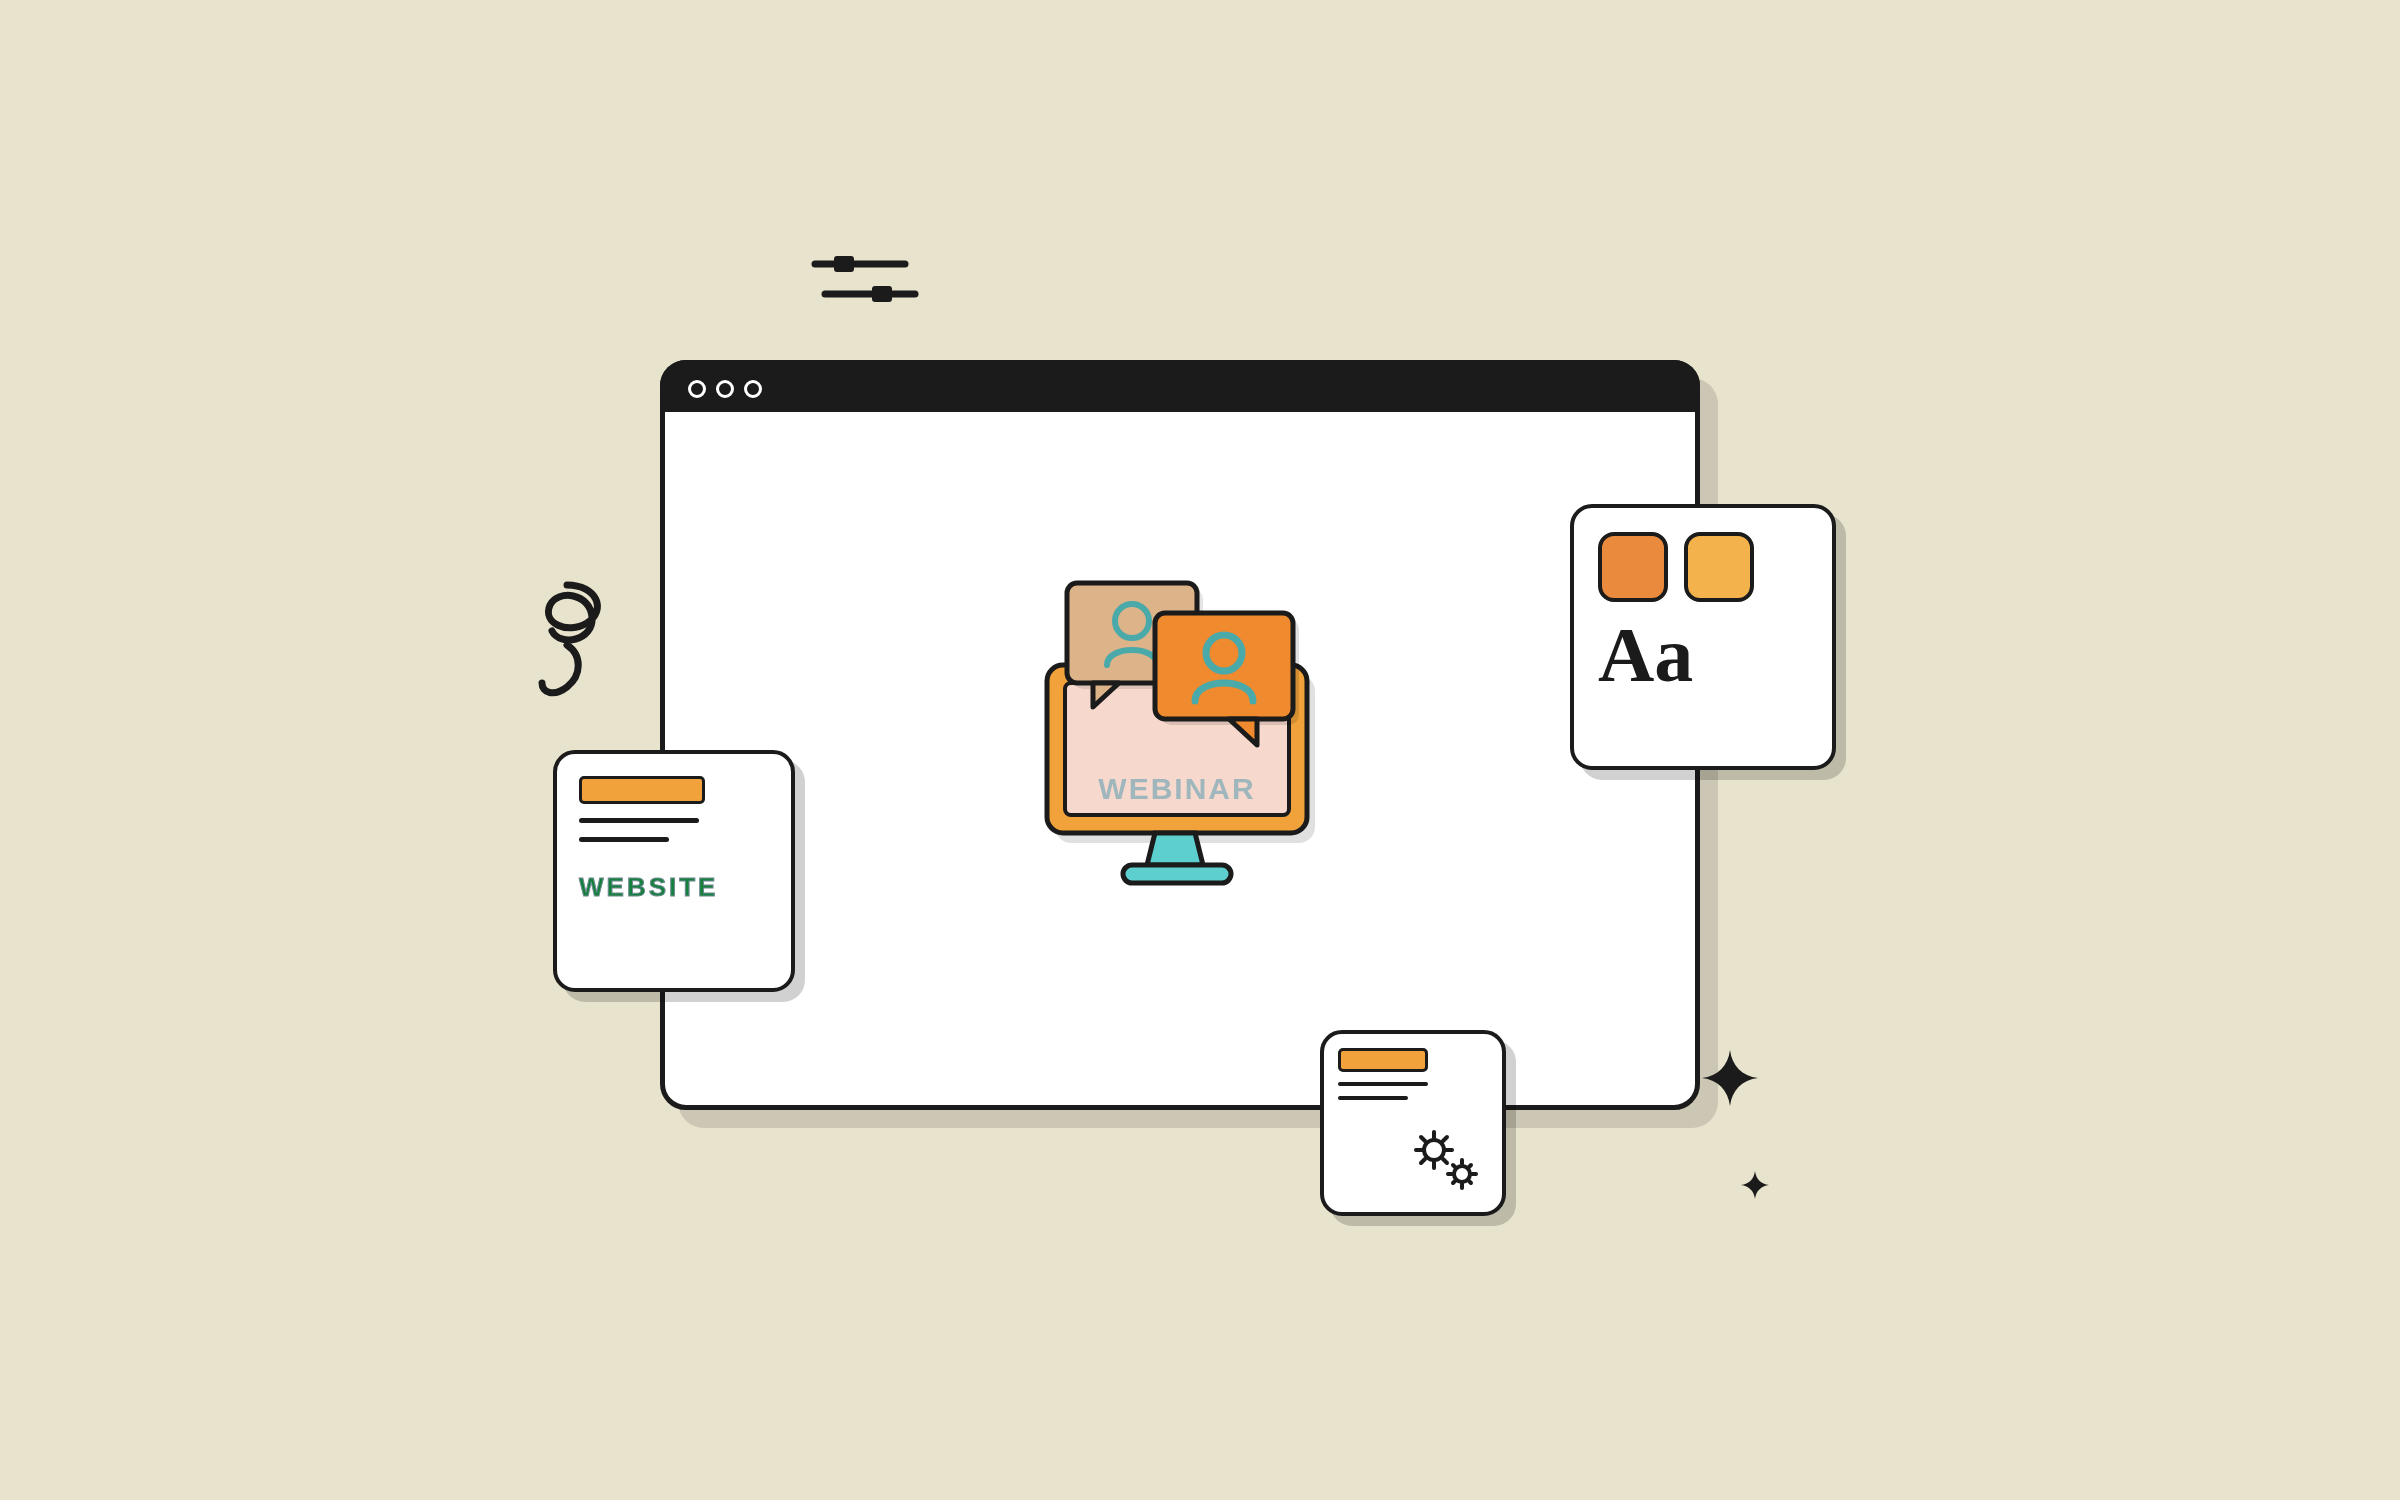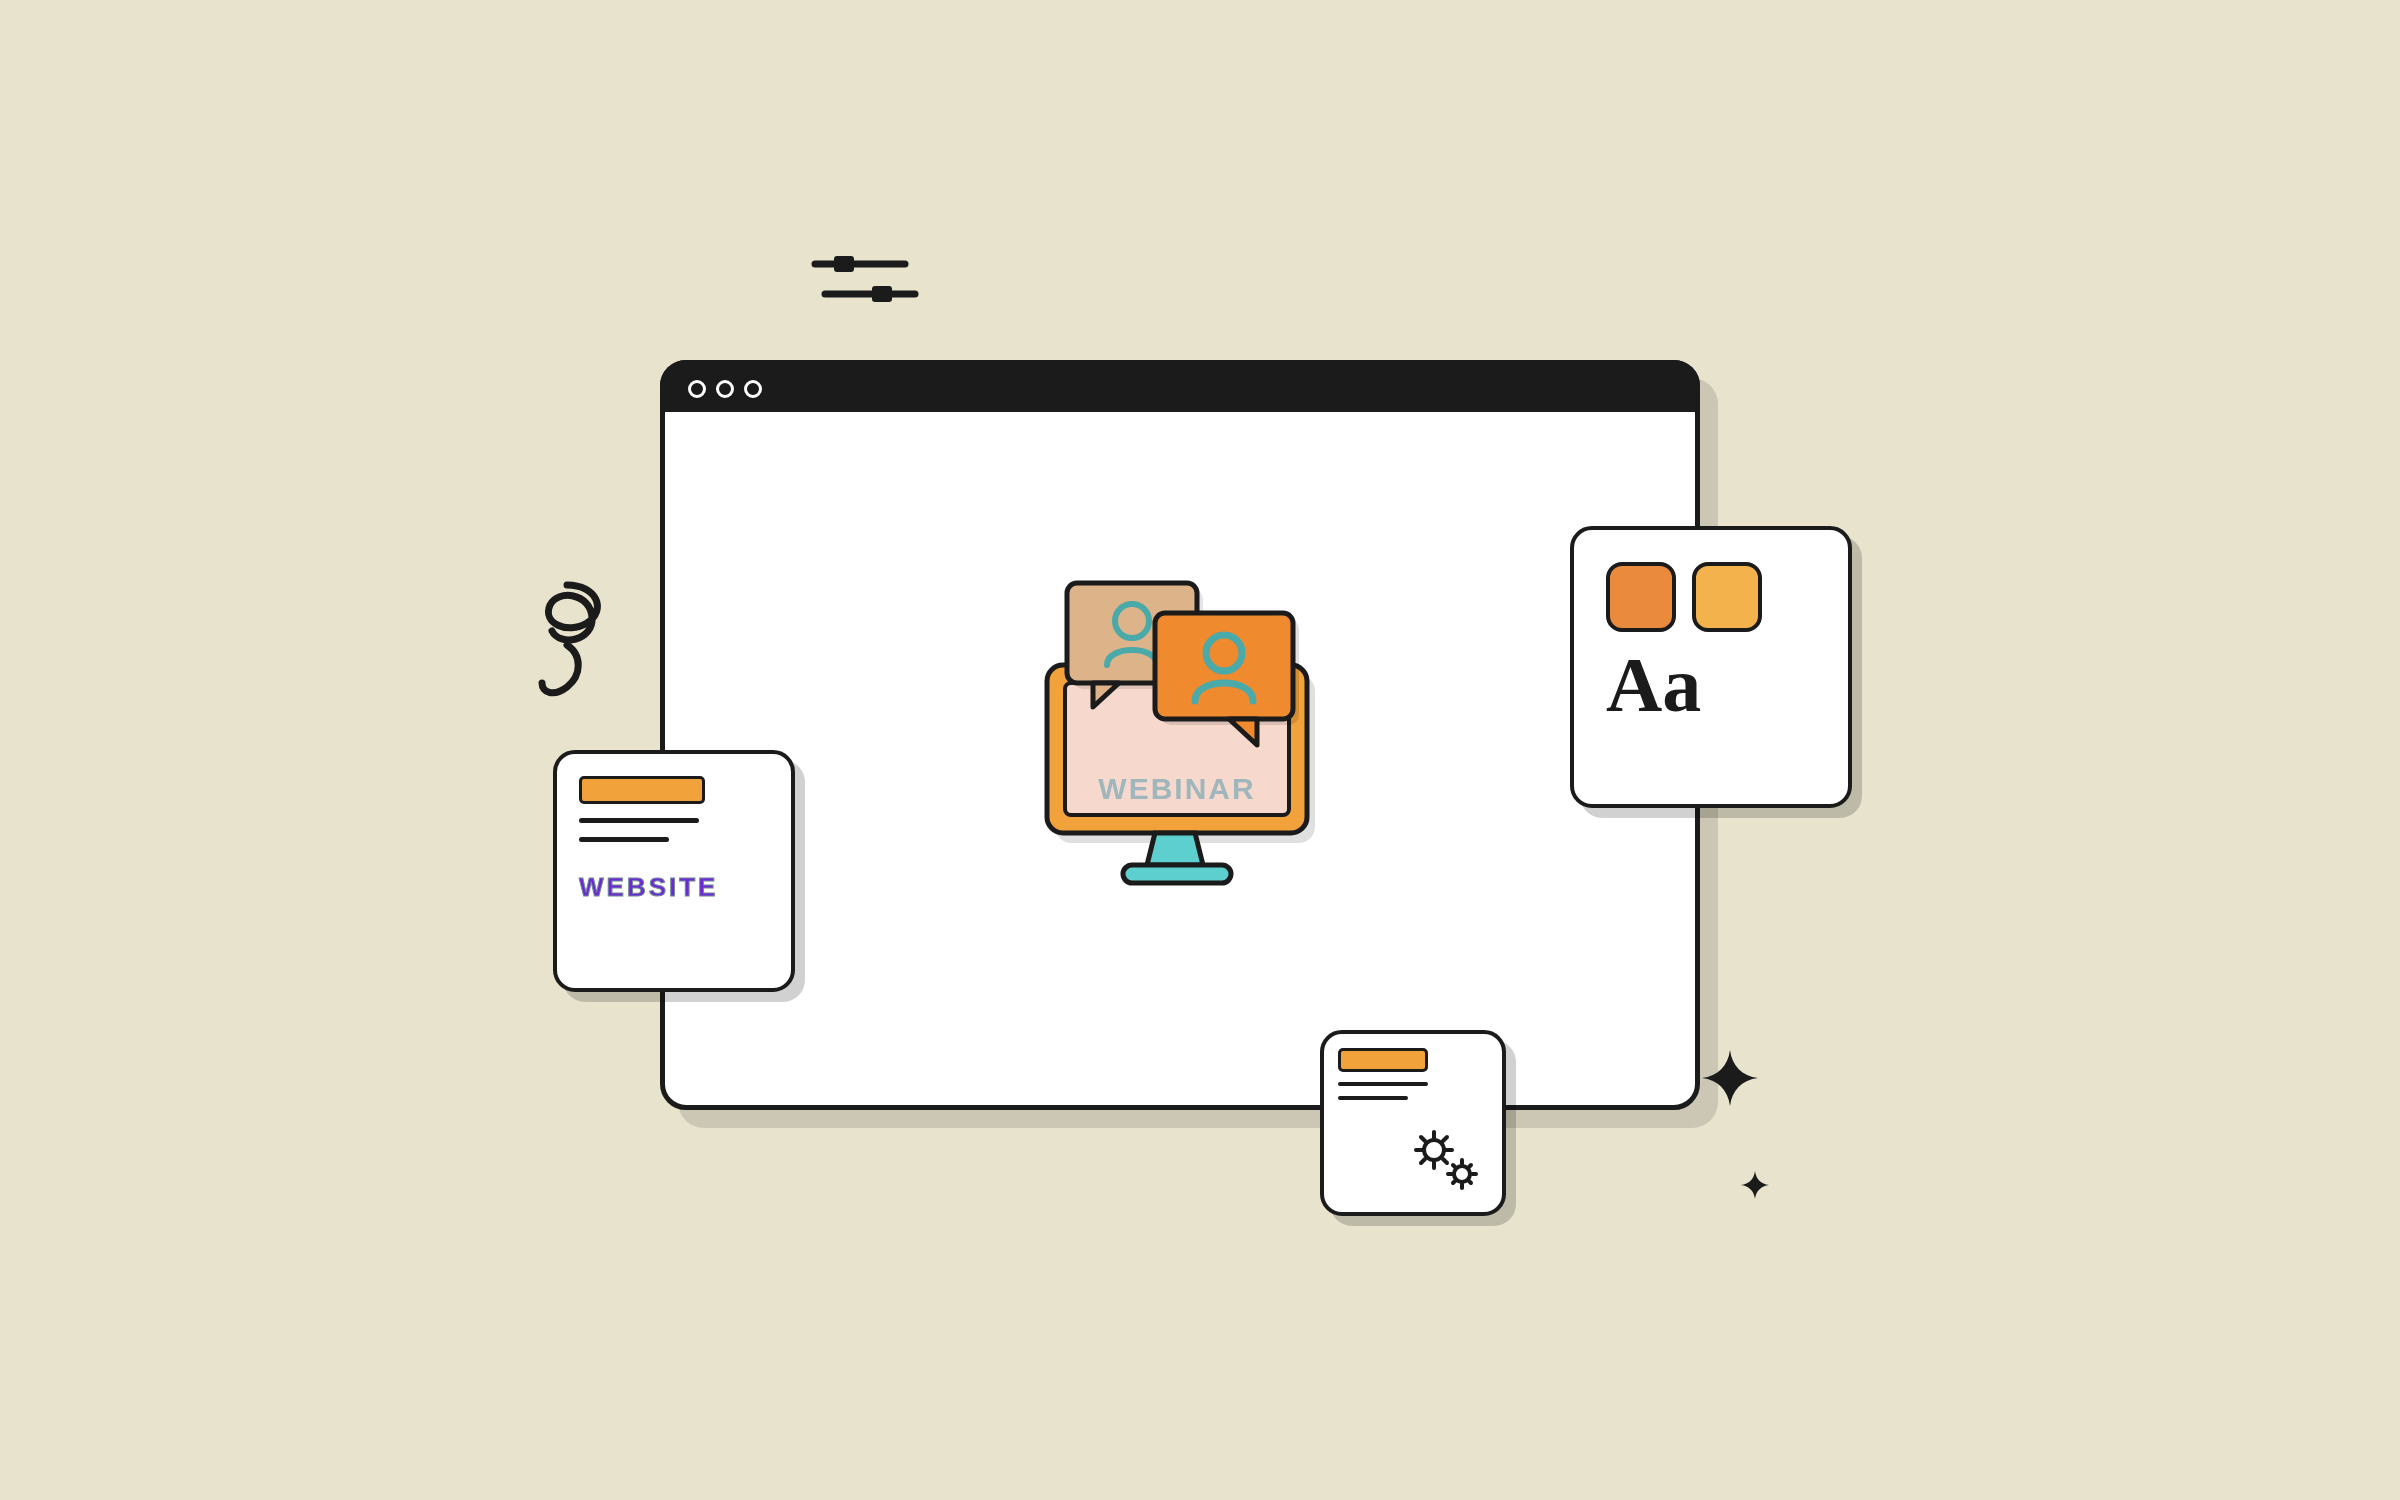--- a/index.html
+++ b/index.html
@@ -45,25 +45,25 @@
   .card-website .bar{height:22px;width:120px;background:#f2a23a;border:3px solid #1b1b1b;border-radius:5px;}
   .card-website .line{height:5px;background:#1b1b1b;border-radius:3px;margin-top:14px;}
   .card-website .line.l1{width:120px;}
   .card-website .line.l2{width:90px;}
   .card-website .label{
     margin-top:30px;
     font-family: Arial, Helvetica, sans-serif;
     font-weight:900;
     letter-spacing:3px;
     font-size:26px;
-    color:#6d28d9;
+    color:#15803d;
     -webkit-text-stroke:1px #6f8a92;
   }
 
-  .card-styles{left:1570px;top:526px;width:210px;height:210px;padding:32px;}
+  .card-styles{left:1570px;top:504px;width:210px;height:210px;padding:24px;}
   .swatches{display:flex;gap:16px;}
   .swatch{width:62px;height:62px;border:4px solid #1b1b1b;border-radius:16px;}
   .swatch.a{background:#e98a3c;}
   .swatch.b{background:#f4b24d;}
   .aa{
     margin-top:14px;
     font-family: Georgia, 'Times New Roman', serif;
     font-weight:700;
     font-size:78px;
     color:#1b1b1b;

